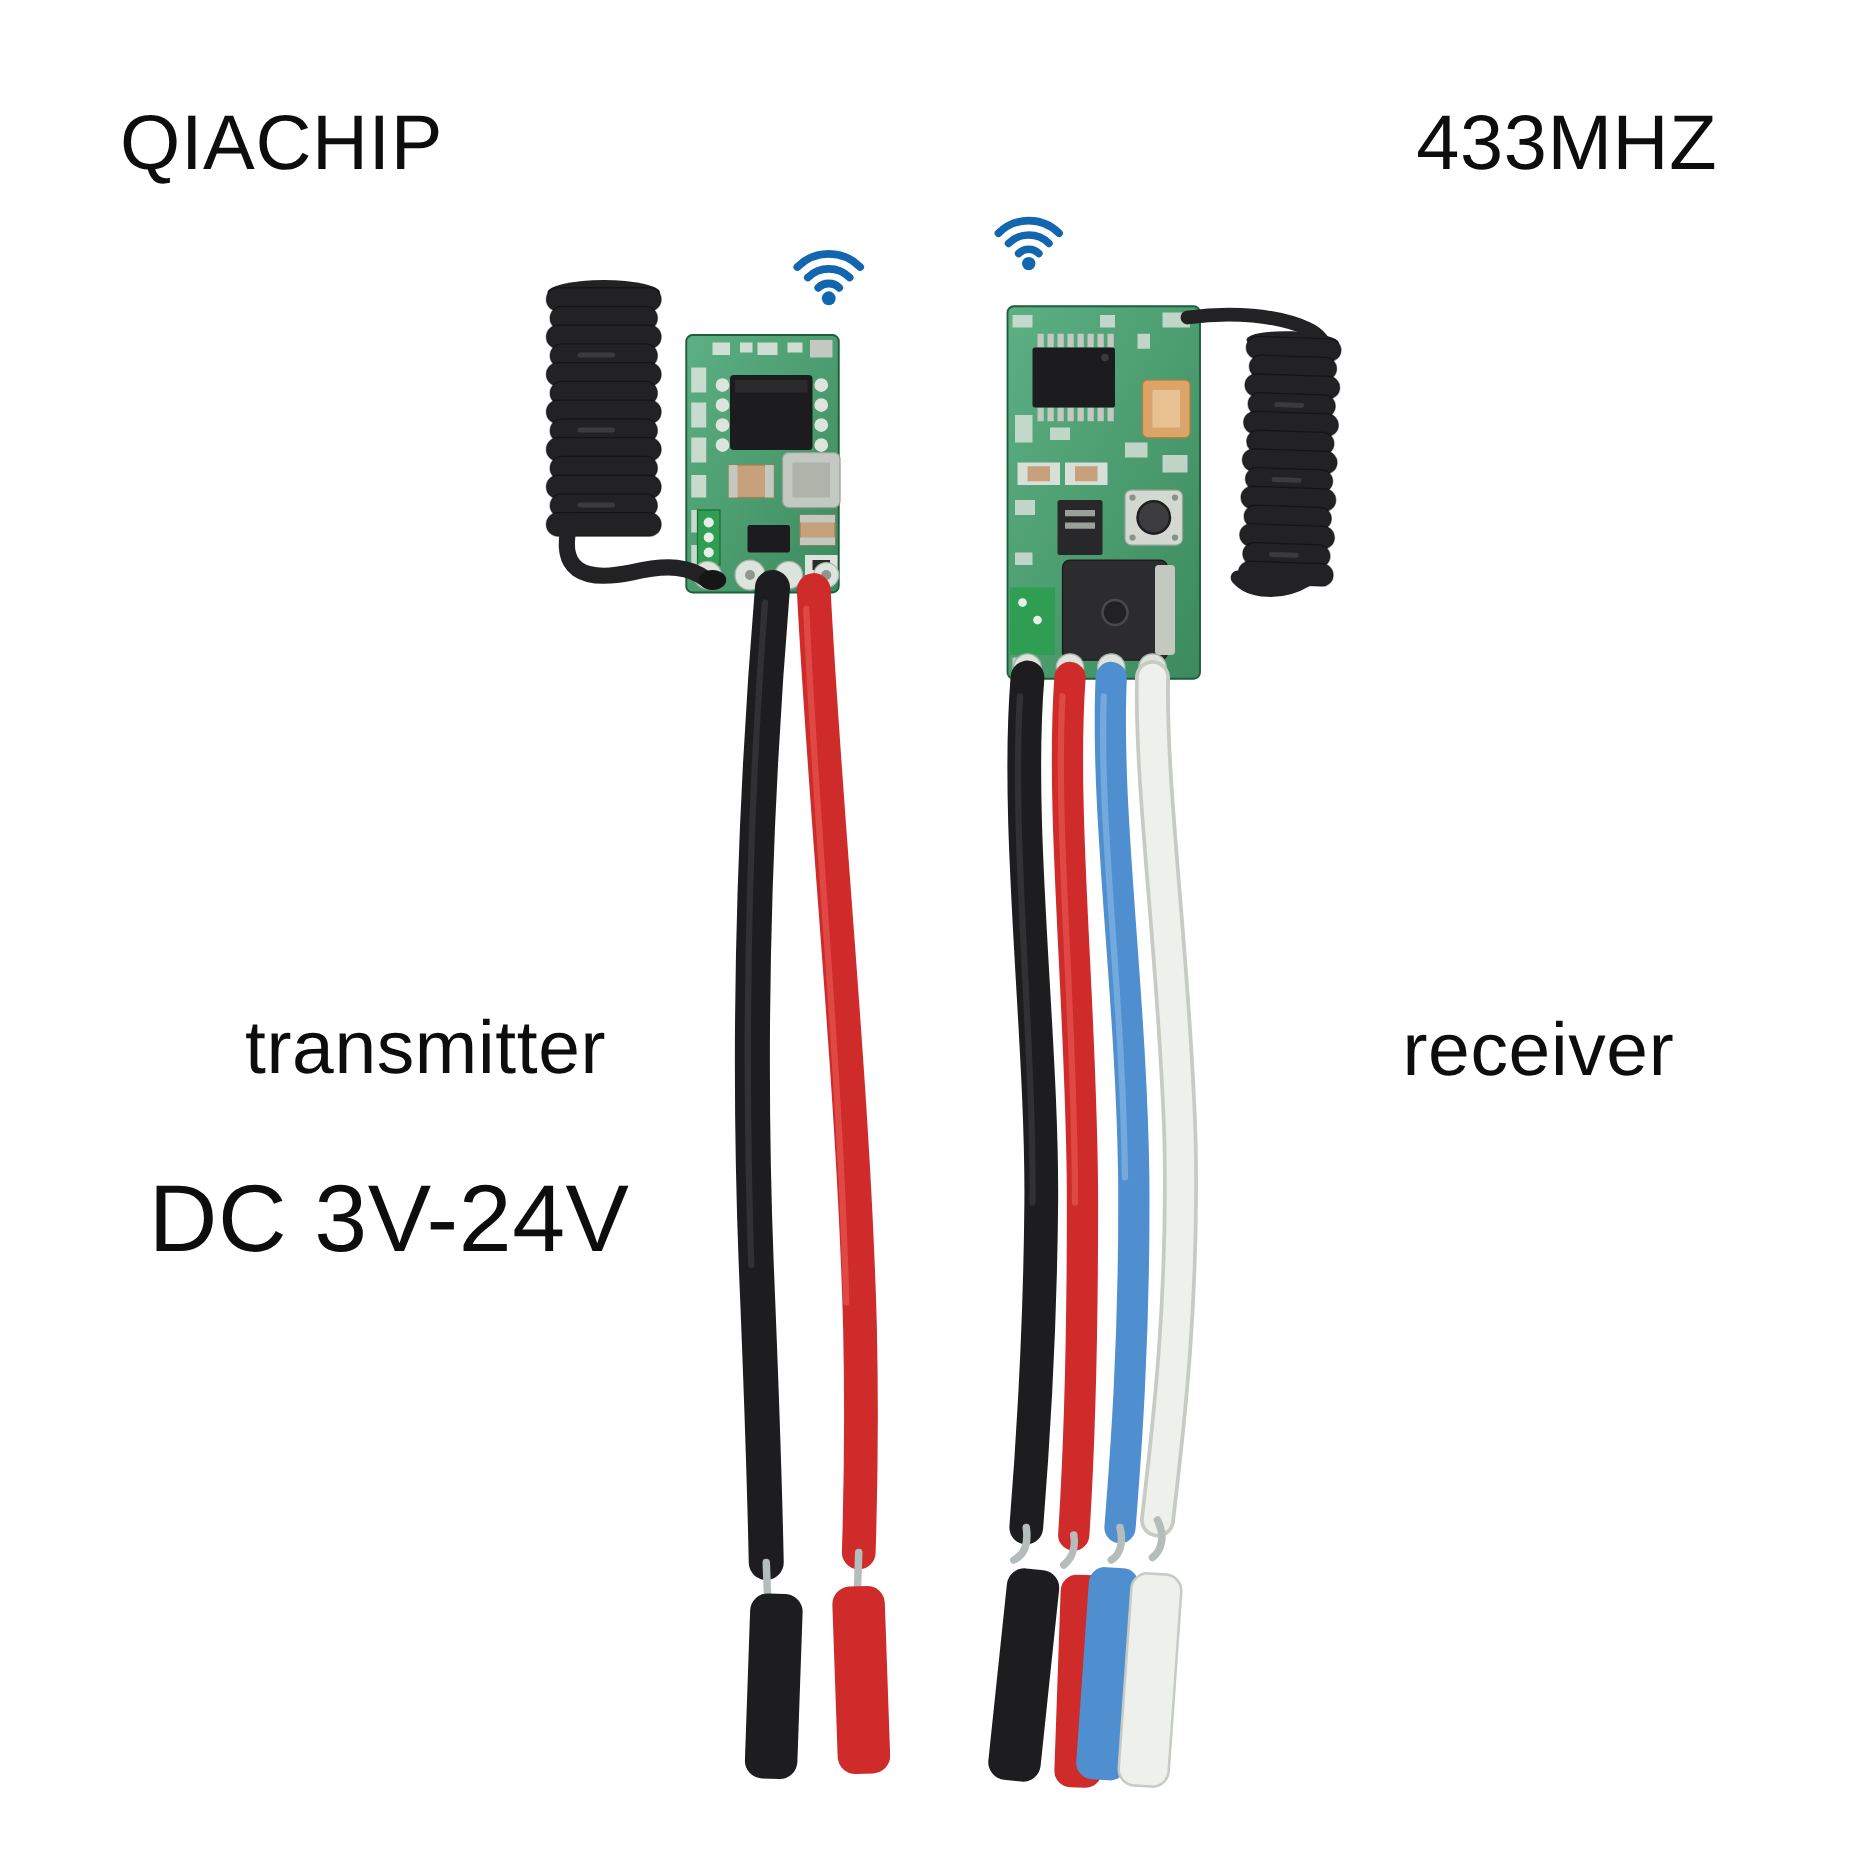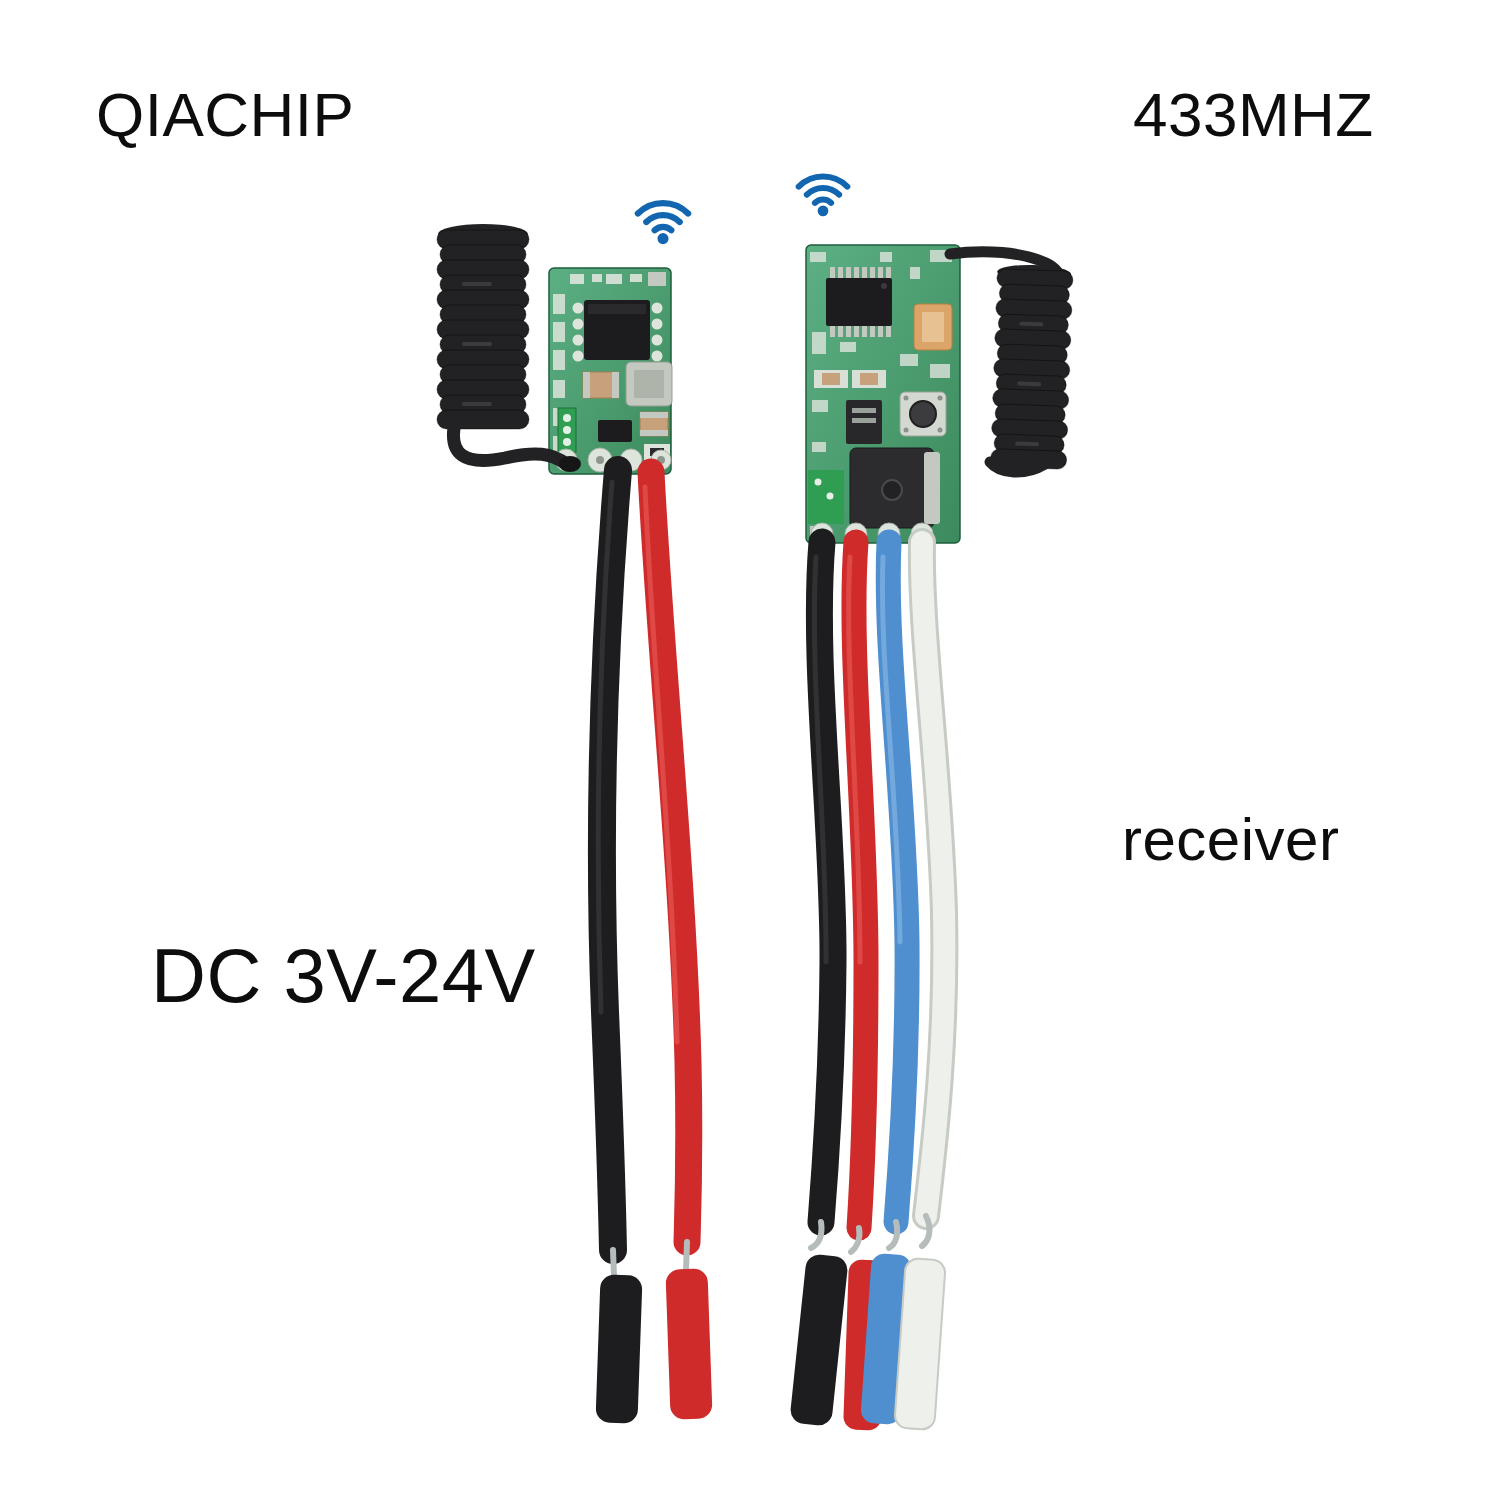--- a/index.html
+++ b/index.html
@@ -13,21 +13,21 @@
   .txt{
     position:absolute;color:var(--text,#0d0d0d);
     white-space:nowrap;line-height:1;letter-spacing:0.5px;
   }
   .brand{left:96px;top:72px;font-size:62px;}
   .freq{left:1133px;top:72px;font-size:62px;text-align:center;}
   .module-label{font-size:60px;}
   .transmitter-label{left:196px;top:796px;}
   .receiver-label{left:1122px;top:798px;text-align:right;}
   .voltage{font-size:76px;}
-  .v-left{left:119px;top:926px;margin-left:32px;}
+  .v-left{left:119px;top:926px;}
   .v-right{left:993px;top:926px;}
   .wifi{position:absolute;}
   .wifi svg{display:block;width:100%;height:100%;}
   .wifi1{left:624px;top:172px;width:78px;height:62px;}
   .wifi2{left:785px;top:146px;width:76px;height:60px;}
   .art{position:absolute;left:0;top:0;}
 </style>
 </head>
 <body>
 
@@ -285,16 +285,17 @@
     <svg viewBox="0 4 100 84" fill="none">
       <path d="M16 44 A48 48 0 0 1 84 44" stroke="var(--wifi_blue)" stroke-width="8.5" stroke-linecap="round"></path>
       <path d="M27.4 55.4 A32 32 0 0 1 72.6 55.4" stroke="var(--wifi_blue)" stroke-width="8.5" stroke-linecap="round"></path>
       <path d="M38.7 66.7 A16 16 0 0 1 61.3 66.7" stroke="var(--wifi_blue)" stroke-width="8.5" stroke-linecap="round"></path>
       <circle cx="50" cy="78" r="7.5" fill="var(--wifi_blue)"></circle>
     </svg>
   </div>
 
   <div class="txt brand">QIACHIP</div>
   <div class="txt freq">433MHZ</div>
+  <div class="txt module-label transmitter-label">transmitter</div>
   <div class="txt voltage v-left">DC 3V-24V</div>
   <div class="txt module-label receiver-label">receiver</div>
 
 </div>
 
 </body></html>

